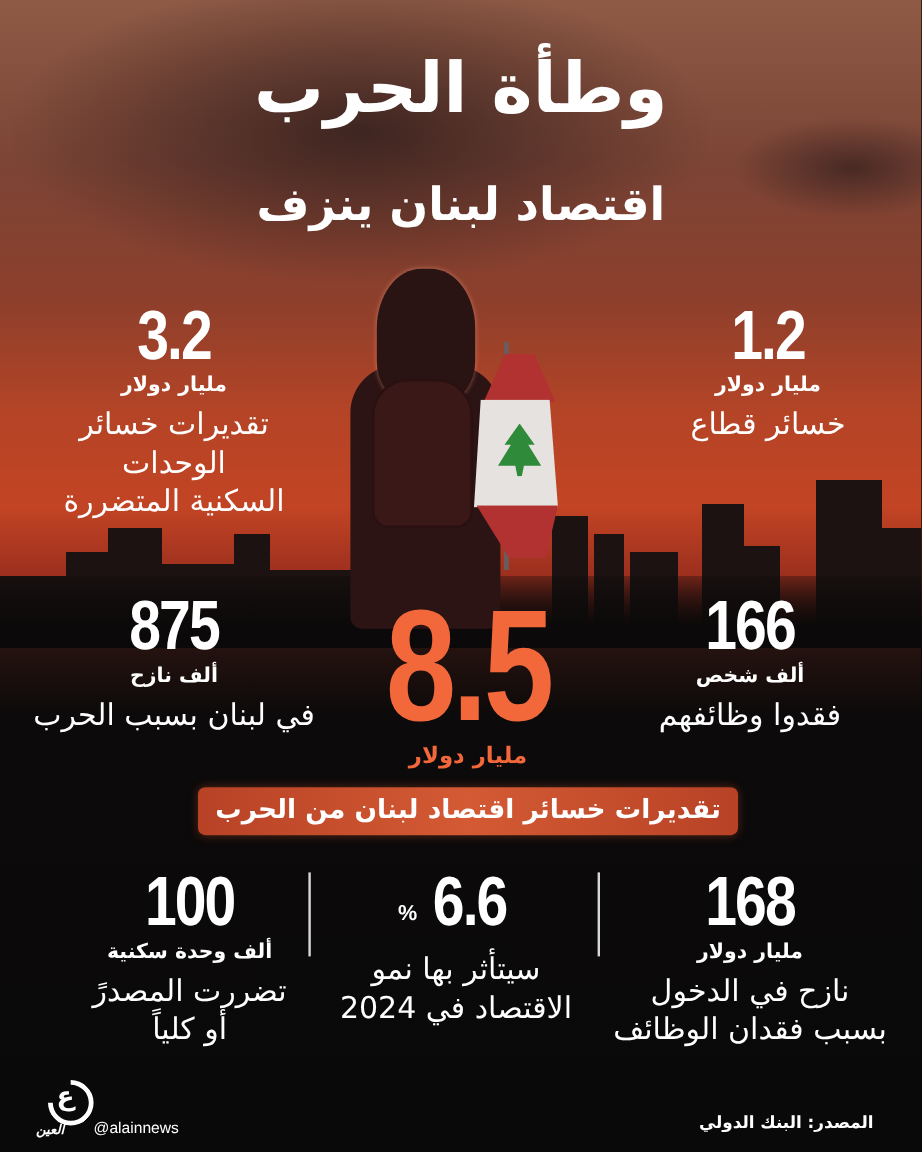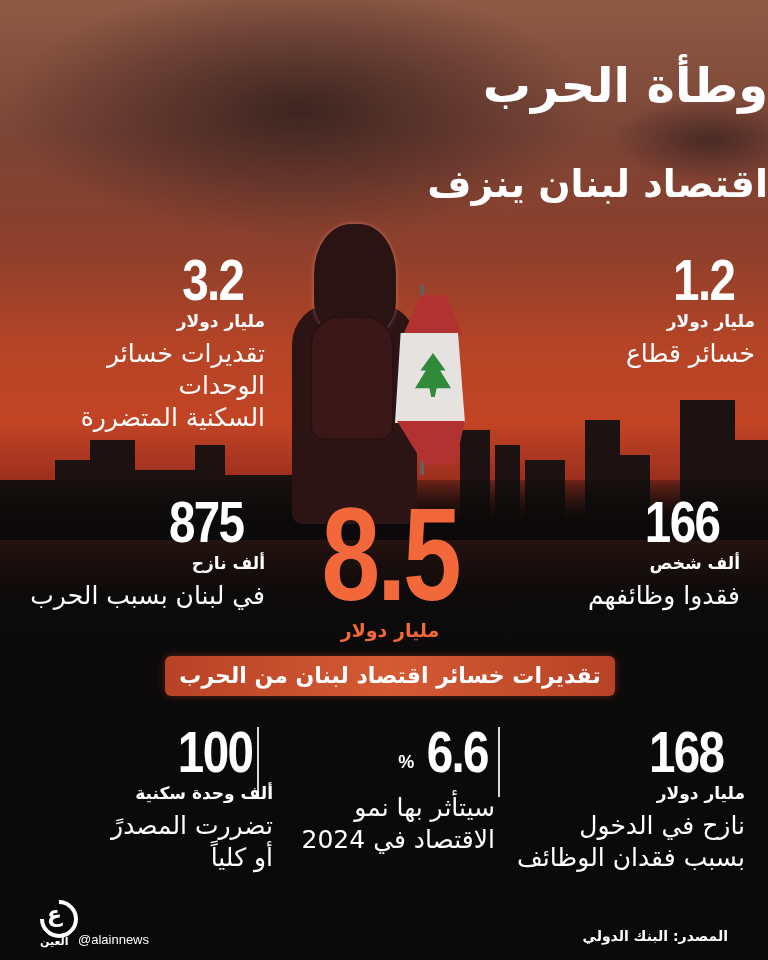--- a/index.html
+++ b/index.html
@@ -19,42 +19,42 @@
     .girl .head { position: absolute; left: 22px; top: 0; width: 82px; height: 110px; border-radius: 45% 45% 30% 30%; background: #2a1313; box-shadow: 0 0 4px rgba(255,170,140,0.5); }
     .girl .body { position: absolute; left: 0; top: 80px; width: 125px; height: 220px; border-radius: 40px 40px 10px 10px; background: #2c1414; }
     .girl .pack { position: absolute; left: 18px; top: 92px; width: 80px; height: 120px; border-radius: 30px 30px 14px 14px; background: #3a1818; border: 2px solid #2a1010; }
     .flag { position: absolute; left: 395px; top: 285px; width: 70px; height: 190px; }
     .flag .pole { position: absolute; left: 25px; top: 0; width: 4px; height: 190px; background: #6b5c5c; }
     .flag .red1 { position: absolute; left: 8px; top: 10px; width: 60px; height: 40px; background: #b23131; clip-path: polygon(30% 0, 70% 0, 100% 100%, 0 100%); }
     .flag .white { position: absolute; left: 0; top: 48px; width: 70px; height: 90px; background: #e6e2e0; clip-path: polygon(8% 0, 90% 0, 100% 100%, 0 100%); }
     .flag .cedar { position: absolute; left: 20px; top: 68px; width: 36px; height: 44px; background: #2f8a3a; clip-path: polygon(50% 0, 85% 40%, 70% 40%, 100% 80%, 60% 80%, 55% 100%, 45% 100%, 40% 80%, 0 80%, 30% 40%, 15% 40%); }
     .flag .red2 { position: absolute; left: 2px; top: 136px; width: 68px; height: 44px; background: #b23131; clip-path: polygon(0 0, 100% 0, 85% 100%, 40% 100%); }
 
-    .title { position: absolute; left: 0; right: 0; top: 50px; text-align: right; color: #fff; font-weight: bold; font-size: 48px; line-height: 70px; font-family: "DejaVu Sans", sans-serif; }
-    .subtitle { position: absolute; left: 0; right: 0; top: 160px; color: #fff; font-weight: bold; font-size: 38px; line-height: 48px; }
+    .title { position: absolute; left: 0; right: 0; top: 38px; text-align: center; color: #fff; font-weight: bold; font-size: 58px; line-height: 70px; font-family: "DejaVu Sans", sans-serif; }
+    .subtitle { position: absolute; left: 0; right: 0; top: 146px; text-align: center; color: #fff; font-weight: bold; font-size: 38px; line-height: 48px; }
 
-    .stat { position: absolute; text-align: right; color: #fff; }
+    .stat { position: absolute; text-align: center; color: #fff; }
     .stat .num { font-family: "Liberation Sans", sans-serif; font-weight: bold; font-size: 58px; line-height: 60px; letter-spacing: -2px; transform: scaleX(0.82); display: block; direction: ltr; }
     .stat .unit { font-size: 17px; font-weight: bold; line-height: 22px; display: block; }
     .stat .desc { font-size: 25px; line-height: 32px; display: block; margin-top: 6px; }
 
     .big { position: absolute; left: 300px; top: 490px; width: 180px; text-align: center; }
     .big .num { font-family: "Liberation Sans", sans-serif; font-weight: bold; font-size: 132px; line-height: 130px; color: #f2683a; transform: scaleX(0.8); display: block; direction: ltr; letter-spacing: -4px; }
     .big .unit { color: #f2683a; font-weight: bold; font-size: 19px; line-height: 24px; display: block; margin-top: -2px; }
 
     .banner { position: absolute; left: 165px; top: 656px; width: 450px; height: 40px; background: linear-gradient(90deg, #b84226, #d35a33 50%, #b84226); border-radius: 6px; color: #fff; text-align: center; font-size: 22px; line-height: 40px; font-weight: bold; box-shadow: 0 0 8px rgba(200,80,40,0.4); }
 
     .divider { position: absolute; top: 727px; width: 2px; height: 70px; background: #d8d8d8; }
 
     .pct { font-size: 18px; font-weight: bold; vertical-align: 4px; margin-right: 6px; font-family: "Liberation Sans", sans-serif; }
 
     .footer-logo { position: absolute; left: 40px; top: 900px; width: 40px; height: 40px; }
     .footer-logo .ring { position: absolute; left: 0; top: 0; width: 30px; height: 30px; border: 4px solid #fff; border-radius: 50%; border-top-color: transparent; transform: rotate(-45deg); }
     .footer-logo .glyph { position: absolute; left: 7px; top: 2px; color: #fff; font-size: 22px; font-weight: bold; }
-    .logo-text { position: absolute; left: 40px; top: 935px; color: #fff; font-size: 11px; font-weight: bold; }
+    .logo-text { position: absolute; left: 30px; top: 935px; color: #fff; font-size: 11px; font-weight: bold; font-style: italic; }
     .handle { position: absolute; left: 78px; top: 932px; color: #fff; font-size: 13px; direction: ltr; font-family: "Liberation Sans", sans-serif; }
     .source { position: absolute; right: 40px; top: 928px; color: #fff; font-size: 14px; font-weight: bold; }
   </style>
 </head>
 <body>
 
 <div class="poster">
 
   <div class="skyline">
     <div class="bldg" style="left:0;width:60px;height:50px"></div>

